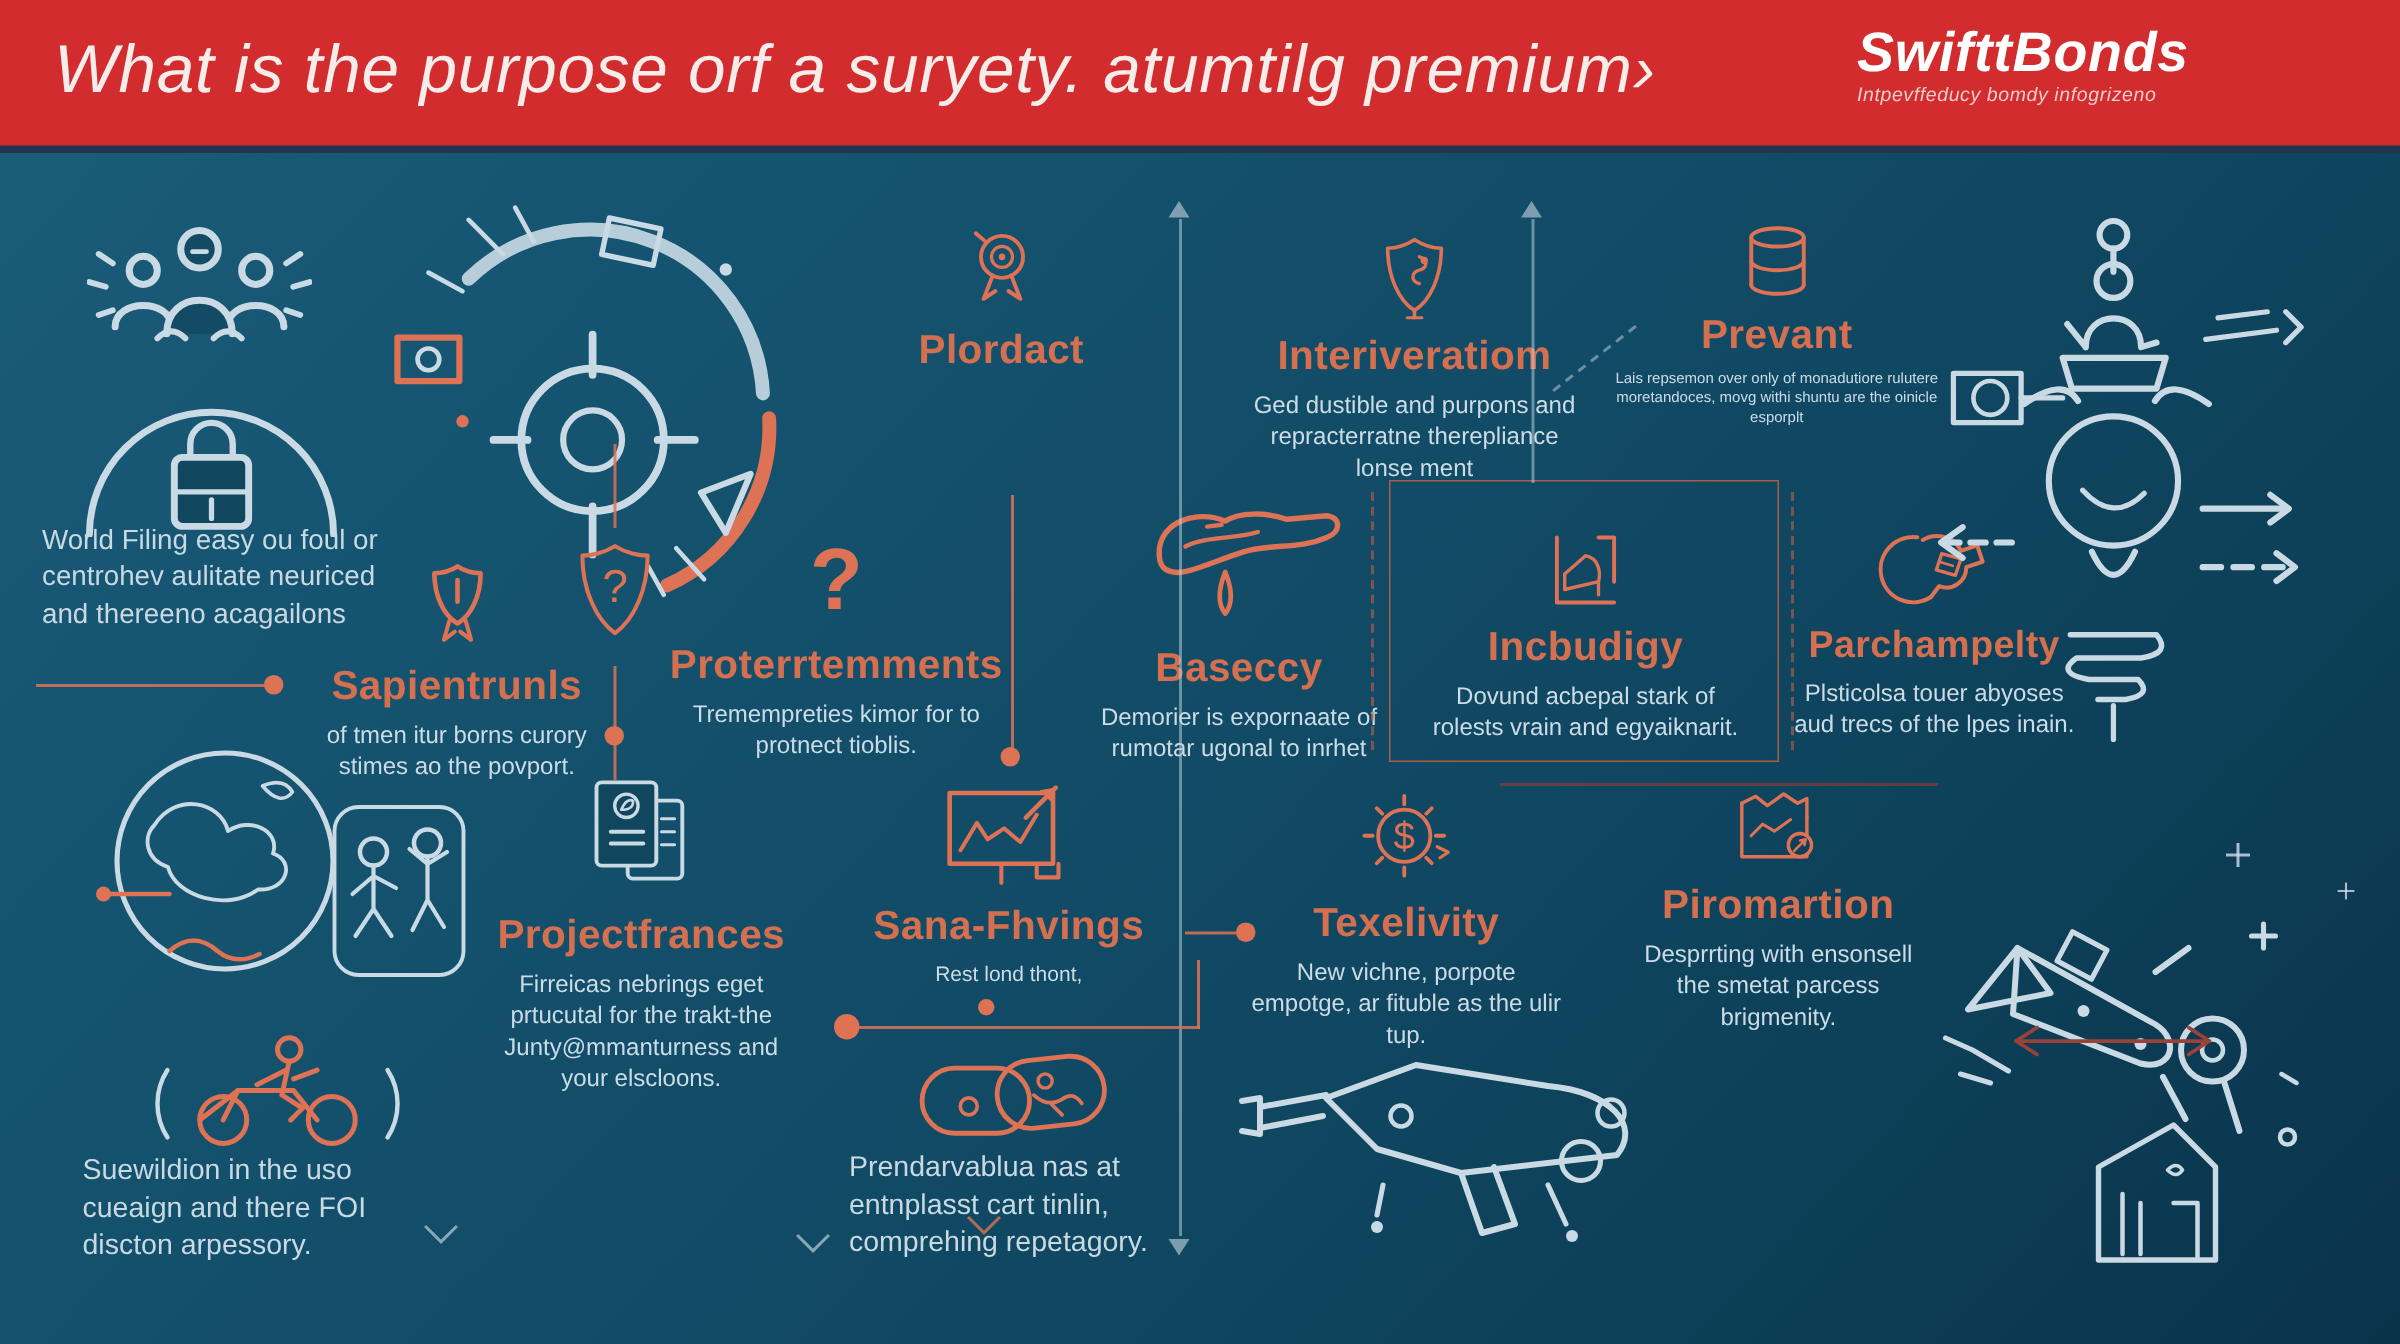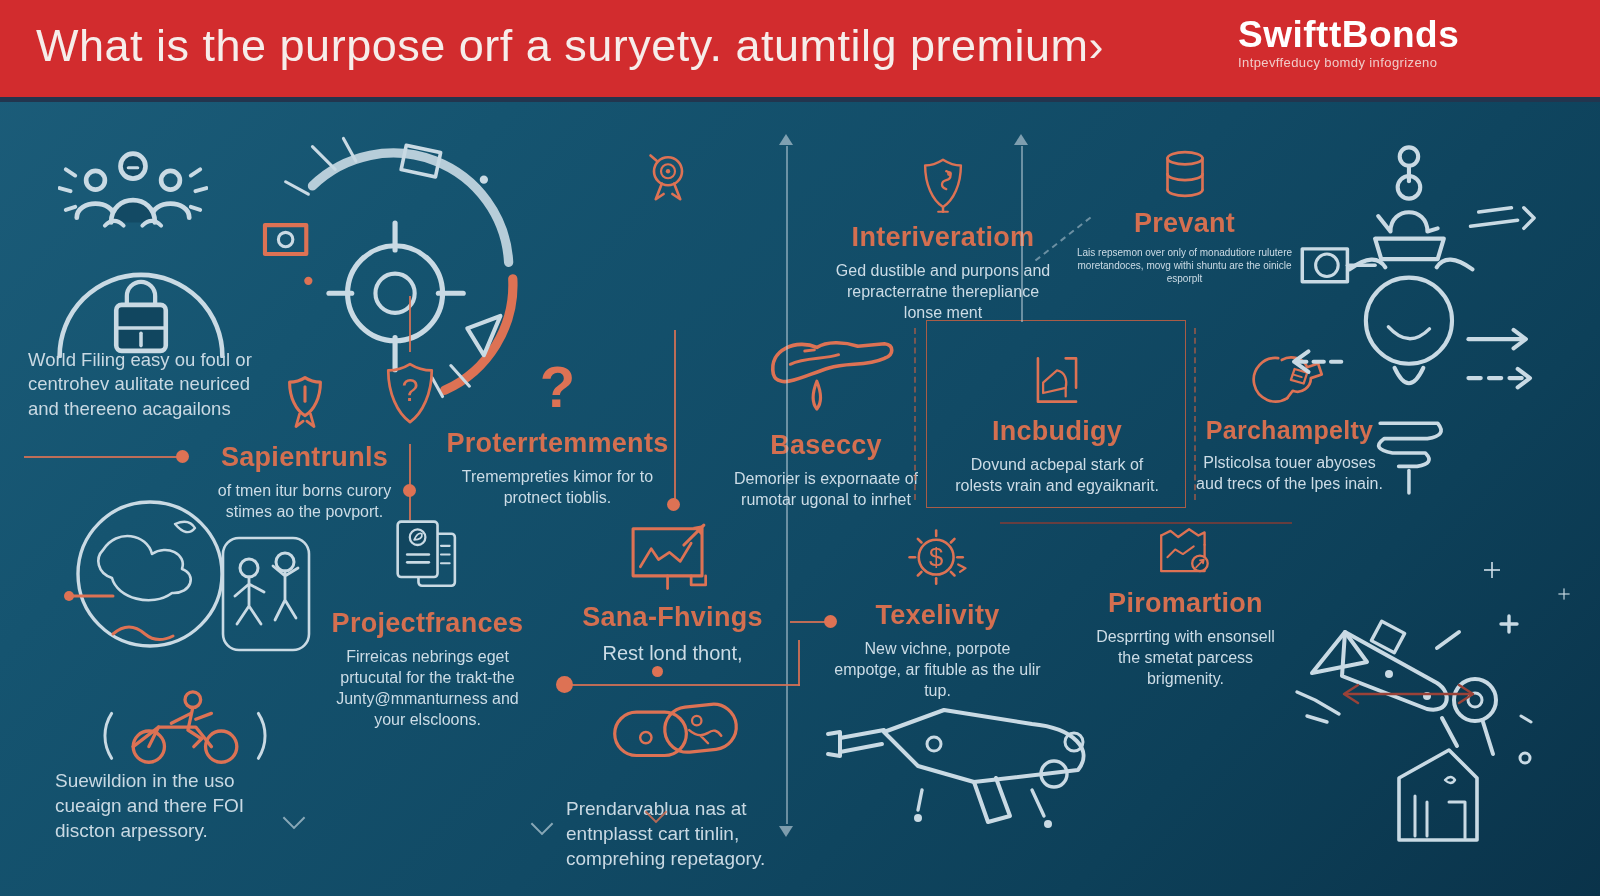--- a/index.html
+++ b/index.html
@@ -2,21 +2,21 @@
 <html><head>
 <meta charset="utf-8">
 <style>
   html,body{margin:0;padding:0;background:#0a334a;}
   #canvas{
     position:relative;width:1600px;height:896px;overflow:hidden;
     font-family:"Liberation Sans","DejaVu Sans",sans-serif;
     background:linear-gradient(133deg,#1c5d7a 0%,#155470 25%,#114a65 55%,#0d4059 78%,#0a334a 100%);
   }
   
-  .header{position:absolute;left:0;top:0;width:1600px;height:97px;background:#d22c2e;border-bottom:5px solid #22354e;}
+  .header{position:absolute;left:0;top:0;width:1600px;height:97px;background:#d22c2e;border-bottom:5px solid #22354e;font-style:italic;}
   .header .title{position:absolute;left:36px;top:20px;font-size:45px;font-weight:300;color:#f6edea;letter-spacing:.5px;white-space:nowrap;}
   .brand{position:absolute;left:1238px;top:16px;width:340px;color:#fff;}
   .brand .name{font-size:37px;font-weight:800;letter-spacing:.5px;line-height:1;}
   .brand .tag{font-size:13px;color:#f3d9d6;opacity:.92;margin-top:2px;letter-spacing:.4px;}
   
   .blk{position:absolute;text-align:center;}
   .blk h3{margin:8px 0 7px 0;font-size:27px;font-weight:600;color:#d46f50;letter-spacing:.3px;}
   .blk p{margin:0;font-size:16px;line-height:1.32;color:#ccdce6;}
   .cap{position:absolute;text-align:left;font-size:18.5px;line-height:1.32;color:#c9d9e3;}
   .icn{margin:0 auto;}
@@ -132,20 +132,21 @@
   <div class="blk" style="left:575px;top:150px;width:185px;">
     <div class="icn" style="width:56px;">
       <svg width="56" height="60" viewBox="0 0 64 64" class="coral-ic" stroke-width="3">
         <line x1="19" y1="10" x2="12" y2="4"></line>
         <circle cx="32" cy="22" r="16"></circle>
           <circle cx="32" cy="22" r="8" stroke-width="2.5"></circle>
           <circle cx="32" cy="22" r="2.5" fill="#dd7254" stroke="none"></circle>
         <path d="M25 36 L18 54 L27 48 M39 36 L46 54 L37 48"></path>
       </svg>
     </div>
+    <h3>Plordact</h3>
   </div>
 
   <div class="blk" style="left:828px;top:156px;width:230px;">
     <div class="icn" style="width:52px;">
       <svg width="52" height="58" viewBox="0 0 64 70" class="coral-ic" stroke-width="3">
         <path d="M32 4 C40 9 49 11 54 11 C54 34 45 54 32 62 C19 54 10 34 10 11 C15 11 24 9 32 4 Z"></path>
         <path d="M36 18 C43 20 43 27 36 29 C29 31 29 38 36 40" stroke-width="2.8"></path>
         <circle cx="40" cy="21" r="2" stroke-width="2"></circle>
         <line x1="32" y1="62" x2="32" y2="68"></line>
           <line x1="26" y1="68" x2="38" y2="68" stroke-width="2.5"></line>
@@ -256,21 +257,21 @@
       <svg width="92" height="78" viewBox="0 0 100 86" class="coral-ic" stroke-width="3.4">
         <rect x="6" y="14" width="76" height="52"></rect>
         <polyline points="14,56 26,36 34,48 46,40 58,50 70,30" stroke-width="3"></polyline>
         <line x1="62" y1="32" x2="84" y2="10"></line>
         <polygon points="84,10 72,12 82,22" fill="#dd7254" stroke="none"></polygon>
         <path d="M70 66 v10 h16 v-10" stroke-width="3"></path>
         <line x1="44" y1="66" x2="44" y2="80" stroke-width="3"></line>
       </svg>
     </div>
     <h3>Sana-Fhvings</h3>
-    <p style="font-size:20px">Rest lond thont,</p>
+    <p style="font-size:14px">Rest lond thont,</p>
   </div>
 
   <div class="blk" style="left:830px;top:526px;width:215px;">
     <div class="icn" style="width:66px;">
       <svg width="66" height="66" viewBox="0 0 72 72" class="coral-ic" stroke-width="2.8">
         <circle cx="34" cy="34" r="19"></circle>
         <text x="34" y="44" font-size="28" text-anchor="middle" fill="#dd7254" stroke="none">$</text>
         <line x1="34" y1="5" x2="34" y2="11"></line>
           <line x1="34" y1="57" x2="34" y2="63"></line>
         <line x1="5" y1="34" x2="11" y2="34"></line>
@@ -316,21 +317,21 @@
 
   <div style="position:absolute;left:608px;top:698px;">
     <svg width="136" height="66" viewBox="0 0 140 70" class="coral-ic" stroke-width="3.4">
       <rect x="5" y="15" width="76" height="46" rx="23"></rect>
       <rect x="58" y="8" width="76" height="48" rx="24" transform="rotate(-6 96 32)"></rect>
       <circle cx="38" cy="42" r="6" stroke-width="2.6"></circle>
       <circle cx="92" cy="24" r="5" stroke-width="2.4"></circle>
       <path d="M84 34 q10 9 20 3 q8 -6 14 3 M96 40 l8 8" stroke-width="2.6"></path>
     </svg>
   </div>
-  <div class="cap" style="left:566px;top:766px;width:250px;font-size:19px;margin-top:30px;">Prendarvablua nas at entnplasst cart tinlin, comprehing repetagory.</div>
+  <div class="cap" style="left:566px;top:766px;width:250px;font-size:19px;">Prendarvablua nas at entnplasst cart tinlin, comprehing repetagory.</div>
 
   <div style="position:absolute;left:822px;top:670px;">
     <svg width="320" height="172" viewBox="0 0 320 172" class="light-ic" stroke-width="4">
       <path d="M62 62 L122 40 L210 54 C252 58 272 80 256 100 L152 112 L96 96 Z"></path>
       <line x1="18" y1="68" x2="62" y2="60"></line>
         <line x1="18" y1="82" x2="60" y2="74"></line>
       <path d="M6 64 L18 62 L18 86 L6 84"></path>
       <circle cx="112" cy="74" r="7" stroke-width="3"></circle>
       <circle cx="232" cy="104" r="13" stroke-width="3.4"></circle>
         <circle cx="252" cy="72" r="9" stroke-width="3"></circle>

